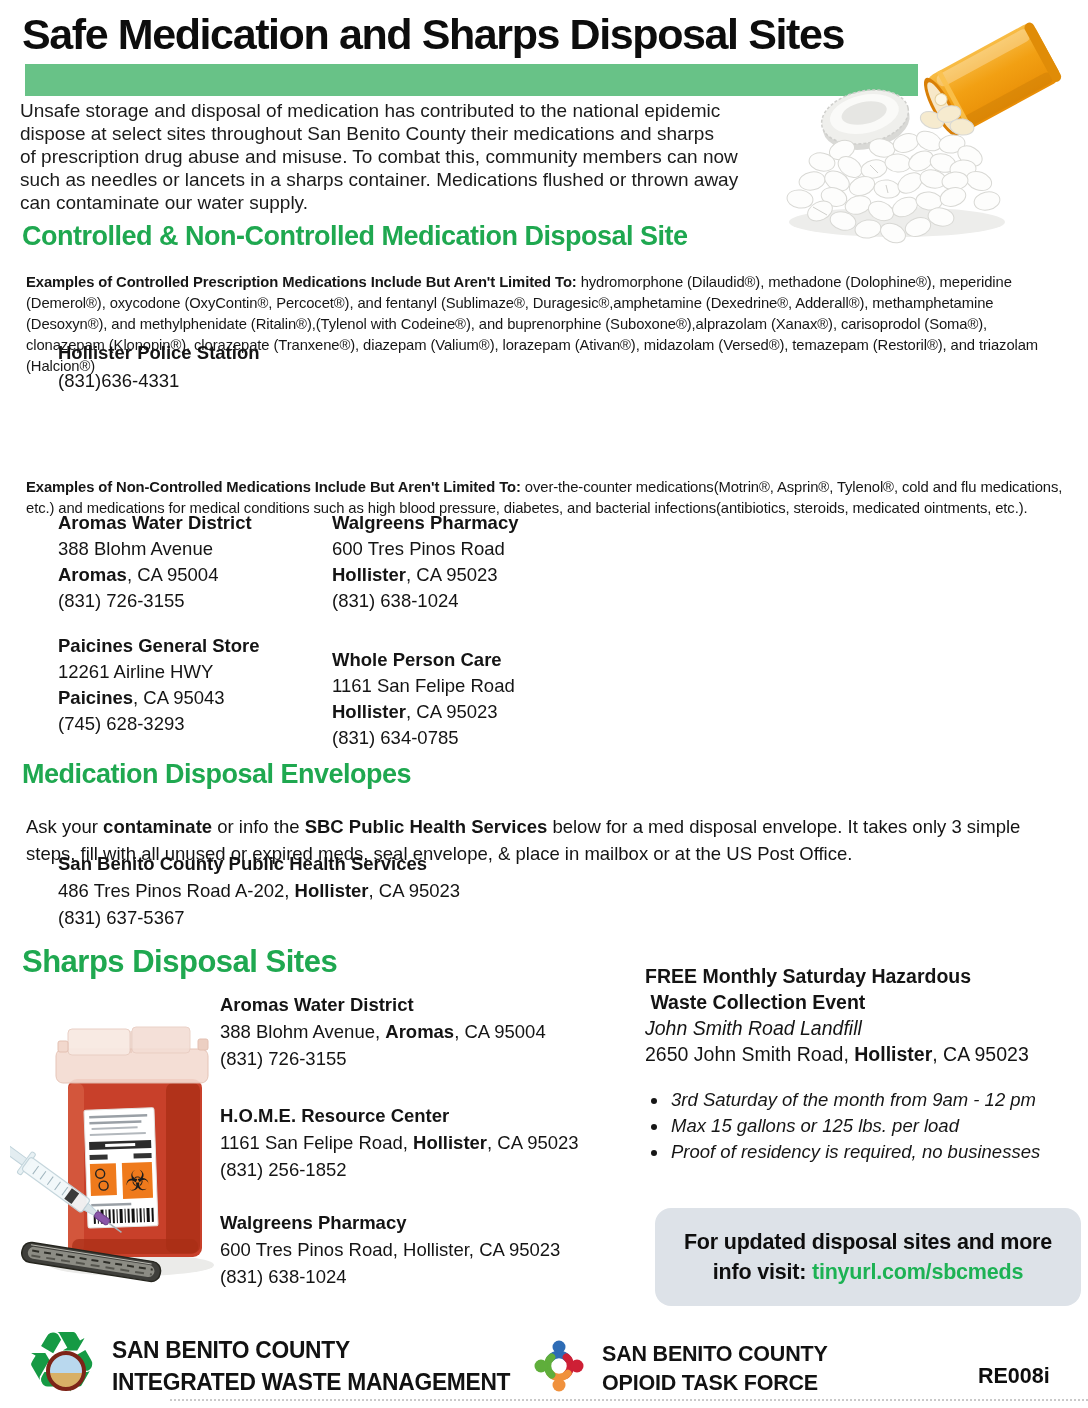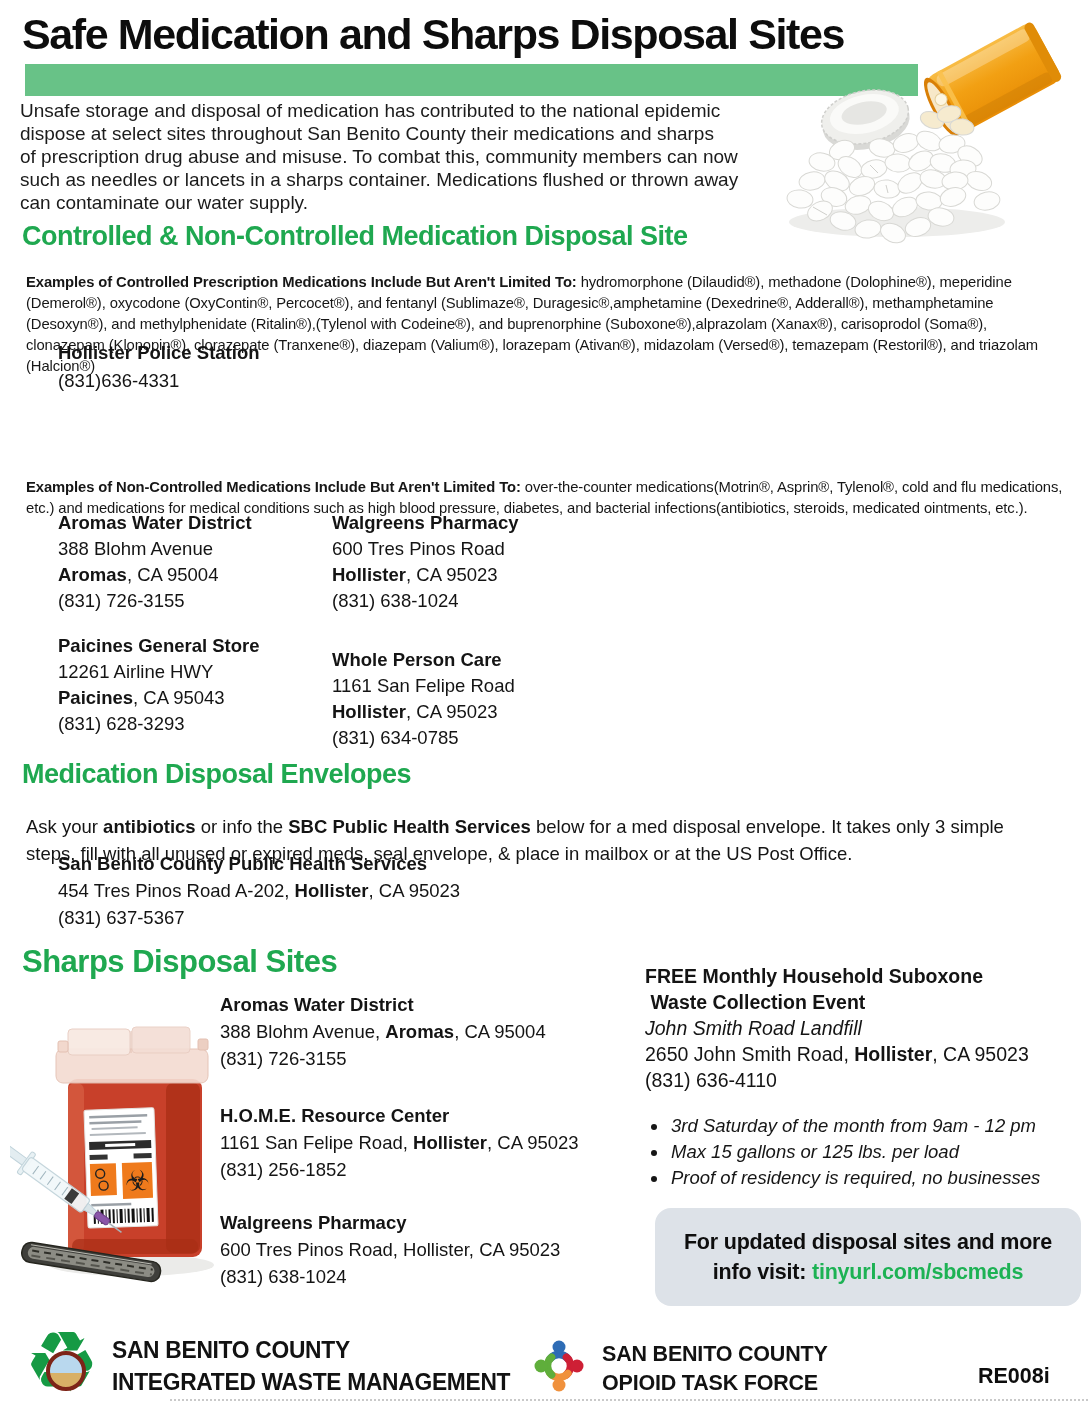--- a/index.html
+++ b/index.html
@@ -181,45 +181,45 @@
       <div class="site">
         <div class="site-name">Aromas Water District</div>
         <div>388 Blohm Avenue</div>
         <div><span class="b">Aromas</span><span>, CA 95004</span></div>
         <div>(831) 726-3155</div>
       </div>
       <div class="site colblock2a">
         <div class="site-name">Paicines General Store</div>
         <div>12261 Airline HWY</div>
         <div><span class="b">Paicines</span><span>, CA 95043</span></div>
-        <div>(831) 628-3293</div>
+        <div>(745) 628-3293</div>
       </div>
     </div>
     <div id="col2">
       <div class="site">
         <div class="site-name">Walgreens Pharmacy</div>
         <div>600 Tres Pinos Road</div>
         <div><span class="b">Hollister</span><span>, CA 95023</span></div>
         <div>(831) 638-1024</div>
       </div>
       <div class="site colblock2b">
         <div class="site-name">Whole Person Care</div>
         <div>1161 San Felipe Road</div>
         <div><span class="b">Hollister</span><span>, CA 95023</span></div>
         <div>(831) 634-0785</div>
       </div>
     </div>
   </div>
 
   <h2 class="abs h-env">Medication Disposal Envelopes</h2>
-  <p class="abs" id="envpar"><span>Ask your </span><b>antibiotics</b><span> or info the </span><b>SBC Public Health Services</b><span> below for a med disposal envelope. It takes only 3 simple steps, fill with all unused or expired meds, seal envelope, &amp; place in mailbox or at the US Post Office.</span></p>
+  <p class="abs" id="envpar"><span>Ask your </span><b>contaminate</b><span> or info the </span><b>SBC Public Health Services</b><span> below for a med disposal envelope. It takes only 3 simple steps, fill with all unused or expired meds, seal envelope, &amp; place in mailbox or at the US Post Office.</span></p>
 
   <div class="abs site" id="sbc">
     <div class="site-name">San Benito County Public Health Services</div>
-    <div><span>454 Tres Pinos Road A-202, </span><span class="b">Hollister</span><span>, CA 95023</span></div>
+    <div><span>486 Tres Pinos Road A-202, </span><span class="b">Hollister</span><span>, CA 95023</span></div>
     <div>(831) 637-5367</div>
   </div>
 
   <h2 class="abs h-sharps">Sharps  Disposal Sites</h2>
 
   <div class="abs" id="sharps-photo">
     <svg width="208" height="304" viewBox="0 0 208 304" xmlns="http://www.w3.org/2000/svg">
       <ellipse cx="122" cy="272" rx="82" ry="11" fill="#ebebe9"></ellipse>
 
       <g>
@@ -313,25 +313,24 @@
       <div>(831) 256-1852</div>
     </div>
     <div class="site sh3">
       <div class="site-name">Walgreens Pharmacy</div>
       <div><span>600 Tres Pinos Road, Hollister, CA 95023</span><span class="b"></span><span></span></div>
       <div>(831) 638-1024</div>
     </div>
   </div>
 
   <div class="abs" id="freecol">
-    <div class="fh">FREE Monthly Household Suboxone</div>
+    <div class="fh">FREE Monthly Saturday Hazardous</div>
     <div class="fh prewrap"> Waste Collection Event</div>
     <div class="fl ital">John Smith Road Landfill</div>
     <div class="fl"><span>2650 John Smith Road, </span><span class="b">Hollister</span><span>, CA 95023</span></div>
-    <div class="fl">(831) 636-4110</div>
     <ul>
       <li>3rd Saturday of the month from 9am - 12 pm</li>
       <li>Max 15 gallons or 125 lbs. per load</li>
       <li>Proof of residency is required, no businesses</li>
     </ul>
   </div>
 
   <div class="abs" id="infobox">
     <div>For updated disposal sites and more</div>
     <div><span>info visit: </span><span class="link">tinyurl.com/sbcmeds</span></div>

